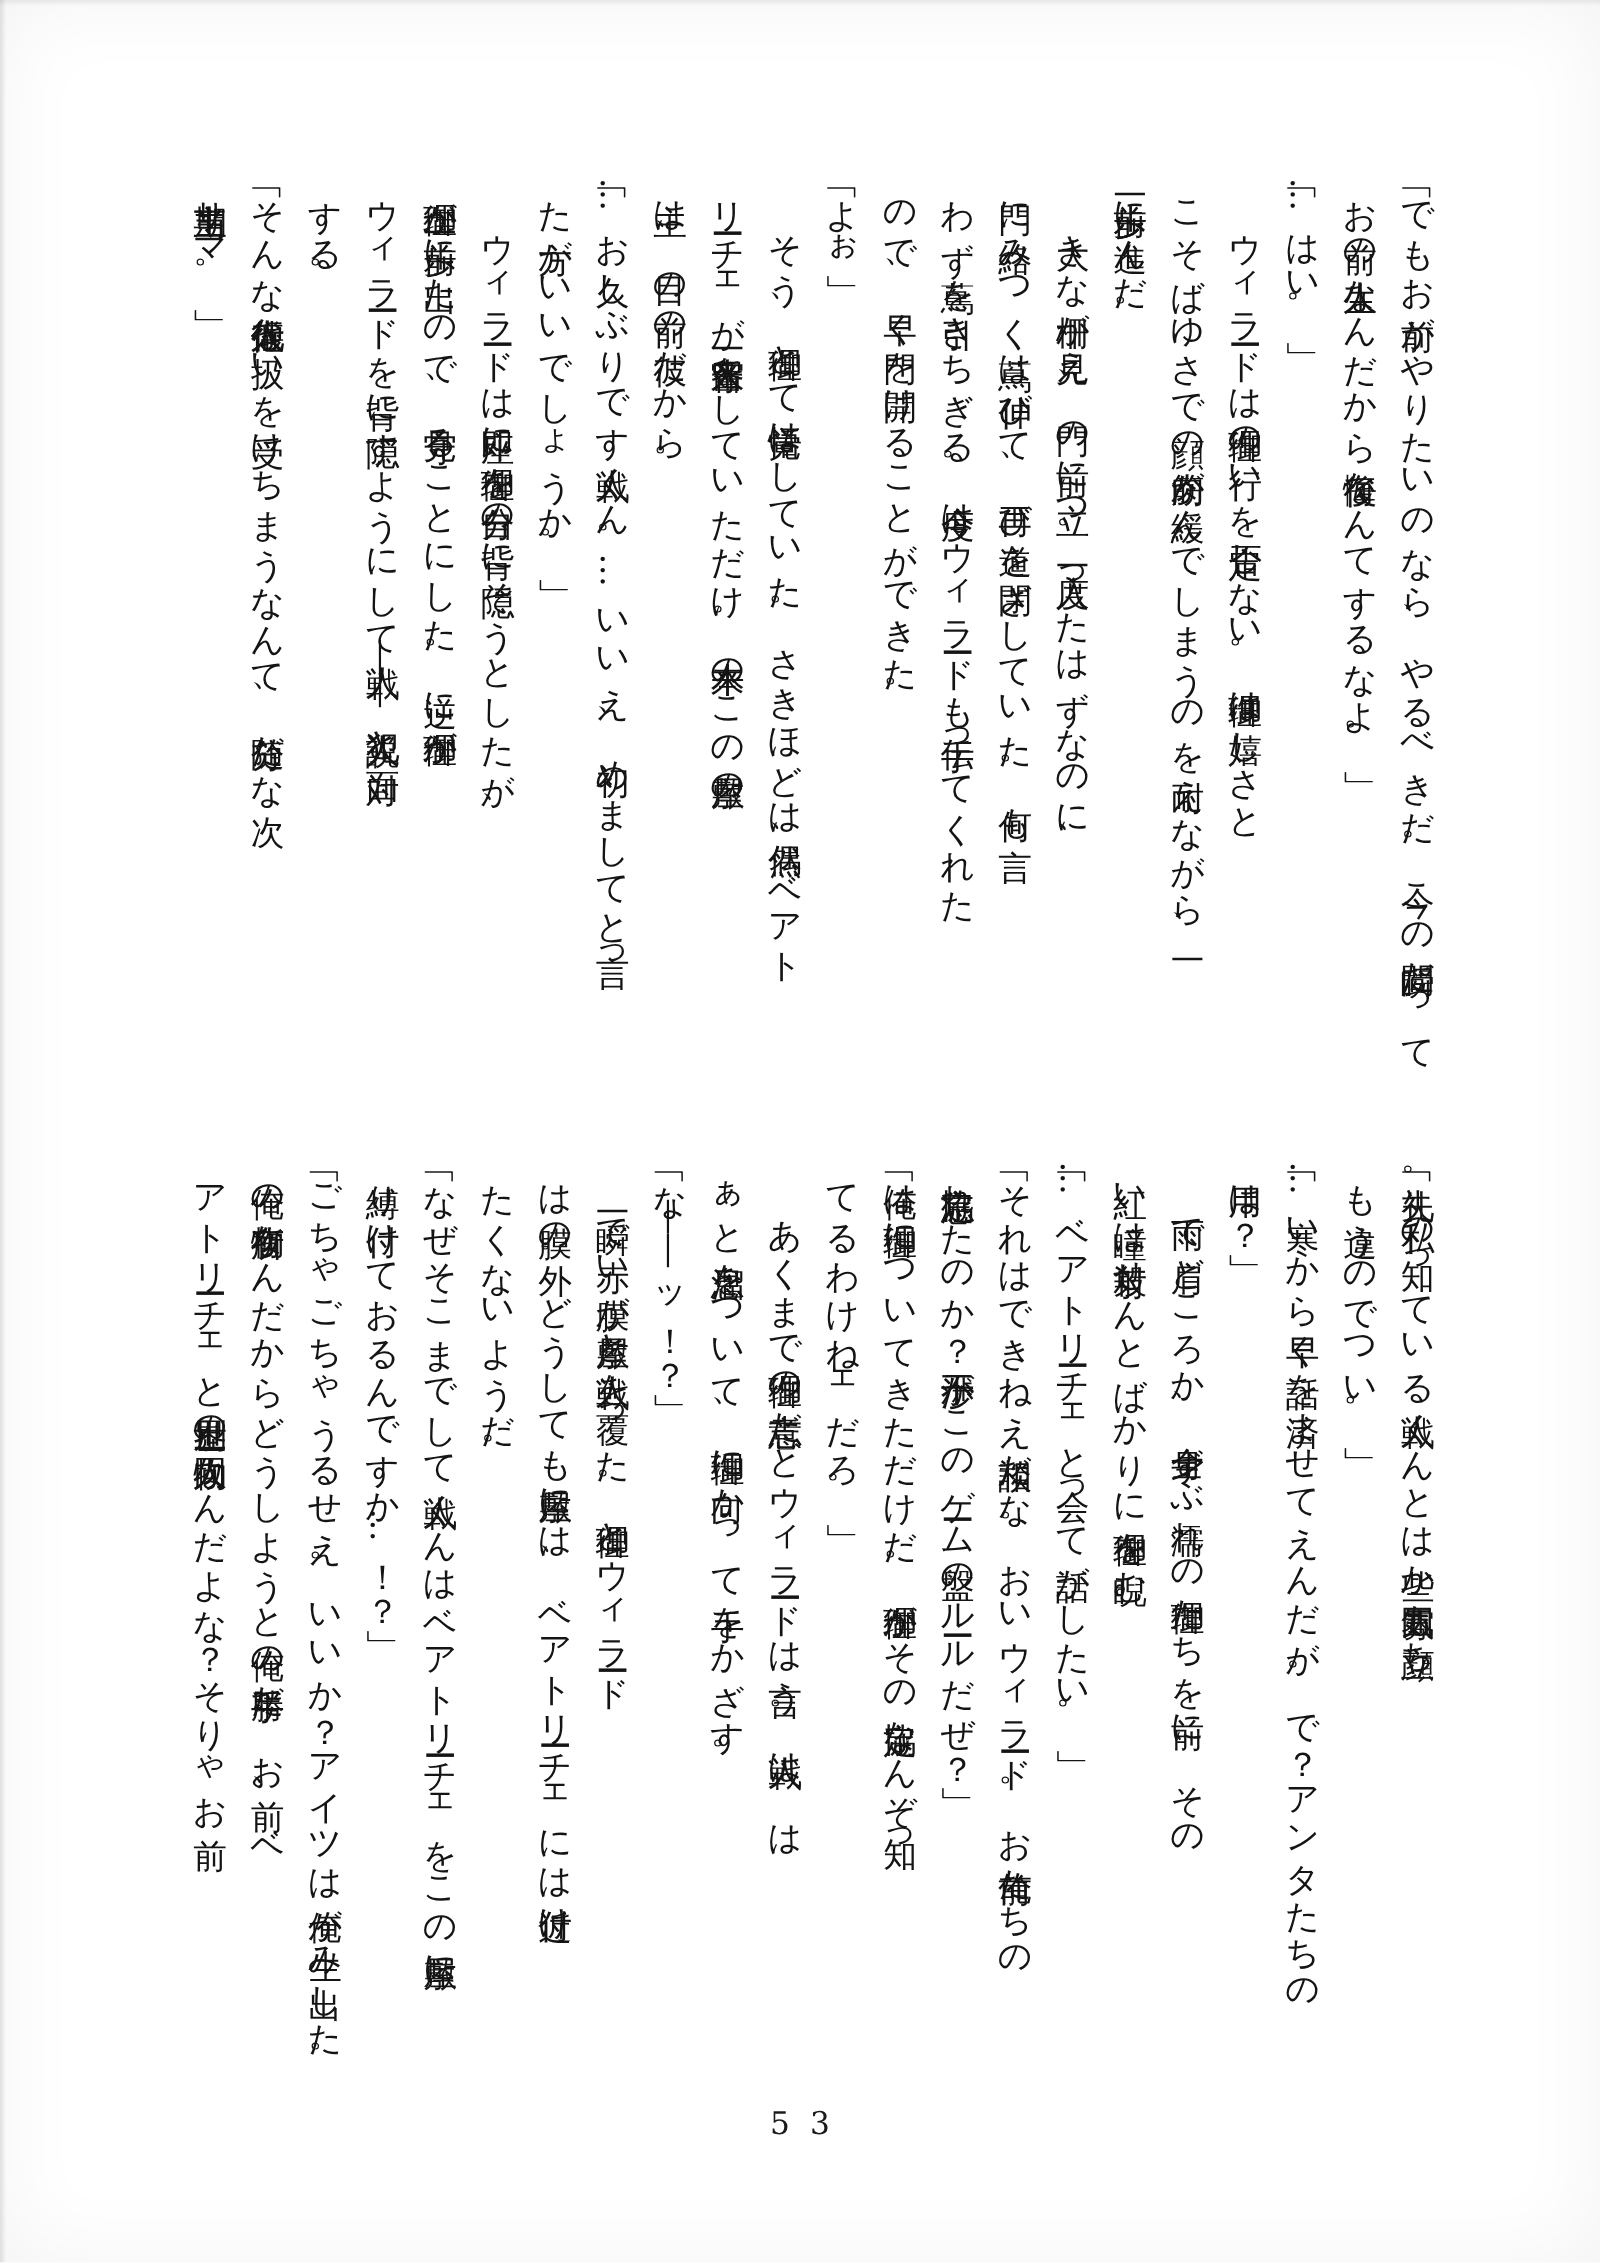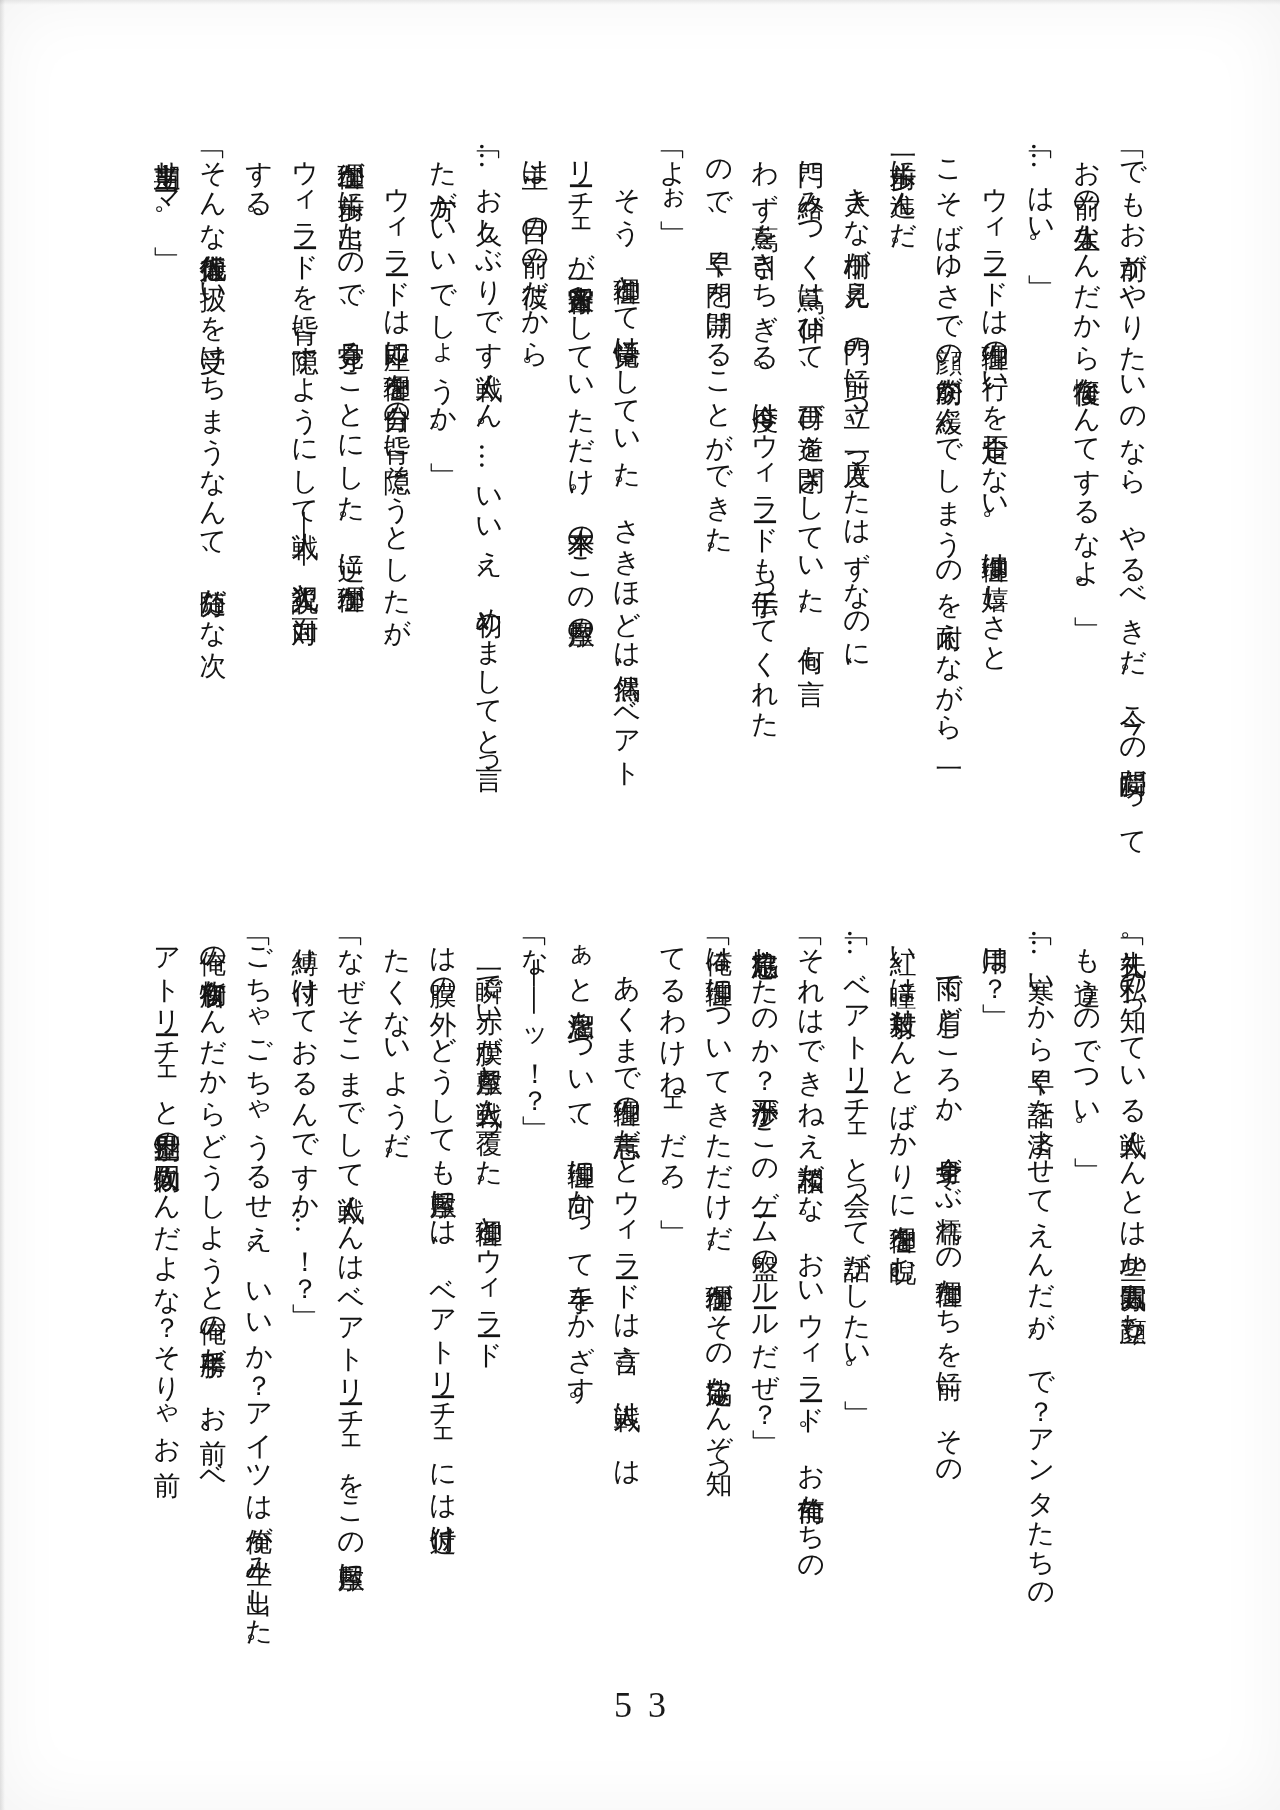--- a/index.html
+++ b/index.html
@@ -55,25 +55,24 @@
   .line {
     white-space: pre;        
     margin: 0;
   }
   .page-number {
     position: absolute;
     top: 1684px;
     left: 0;
     width: 100%;
     text-align: center;
-    font-size: 36px;
+    font-size: 25px;
     letter-spacing: 16px;
     text-indent: 16px;       
     color: #1a1a1a;
-    font-family: Liberation Serif, serif;
   }
 </style>
 </head>
 <body>
 
 <div class="scan-page">
 
   <section class="text-block block-top">
       <div class="line">「でもお前がやりたいのなら、やるべきだ。今この瞬間だって</div>
       <div class="line">お前の人生なんだから後悔なんてするなよ。」</div>

